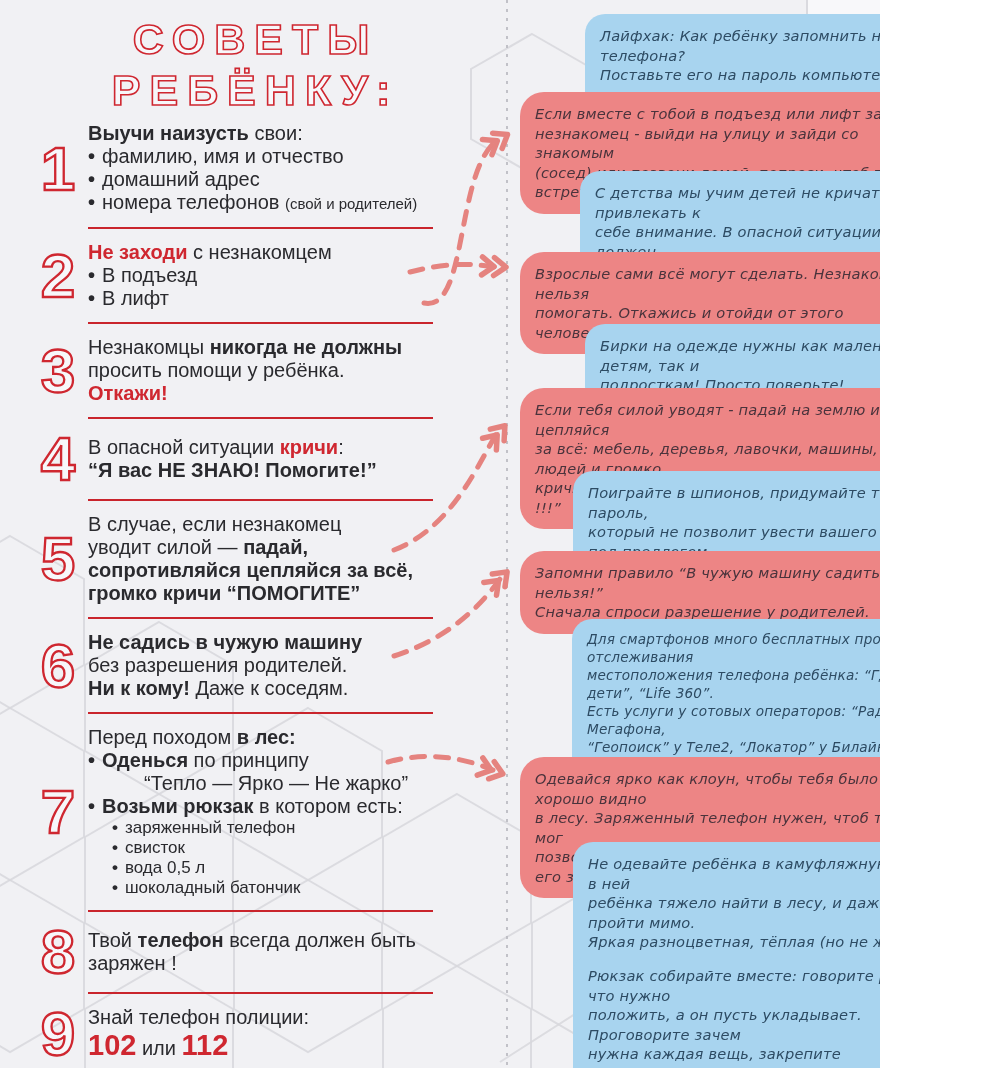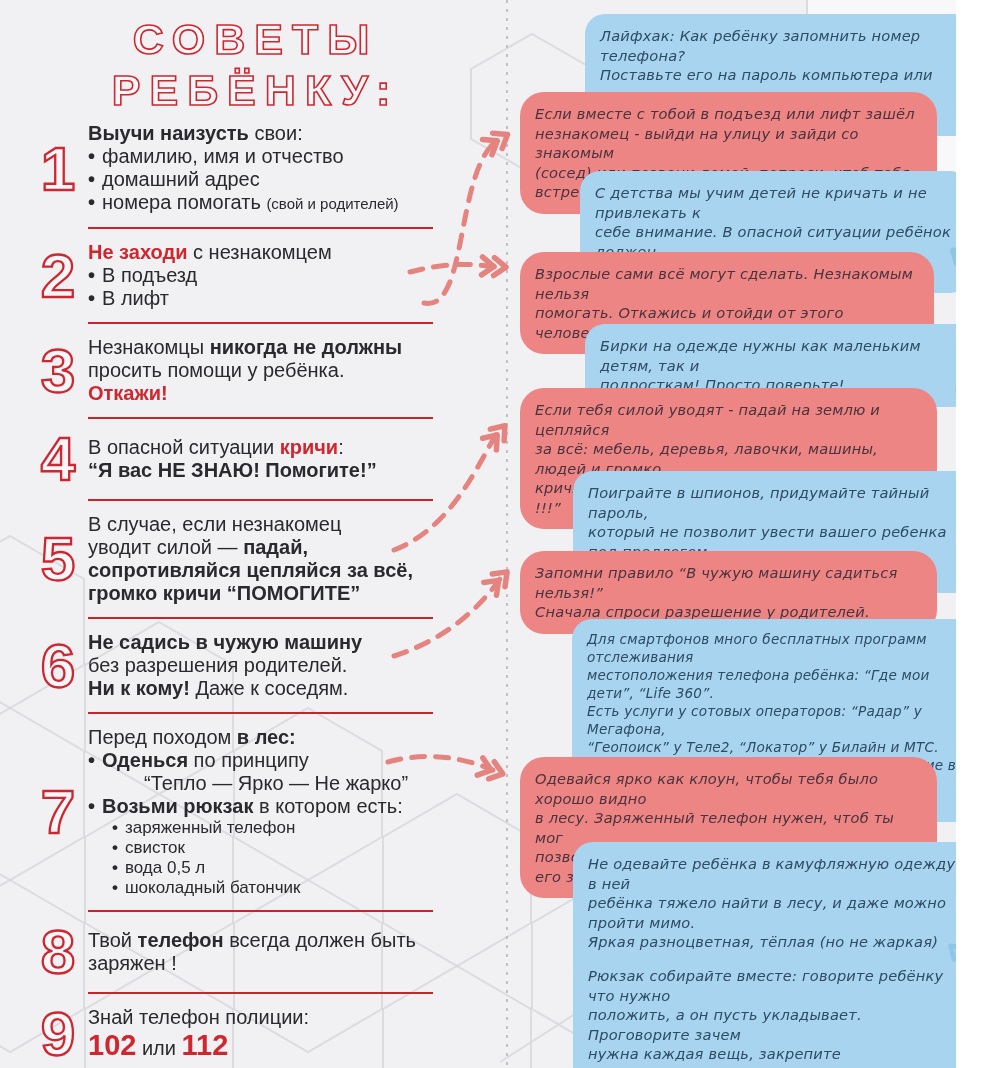--- a/index.html
+++ b/index.html
@@ -5,21 +5,21 @@
   :root{
     --red:#cf2730;
     --sep:#c9242c;
     --bubble-blue:#a8d4ef;
     --bubble-red:#ed8585;
     --blue-text:#2d4b63;
     --red-text:#4a333c;
   }
   html,body{margin:0;padding:0;background:#ffffff;}
   .canvas{
-    position:relative;width:956px;height:1068px;overflow:hidden;
+    position:relative;width:880px;height:1068px;overflow:hidden;
     background:#f1f1f4;
     font-family:"Liberation Sans",sans-serif;color:#2a2a2e;
   }
   svg.decor,svg.overlay{position:absolute;left:0;top:0;pointer-events:none;}
   svg.decor{z-index:0;}
   svg.overlay{z-index:5;}
   .divider{
     position:absolute;left:506px;top:0;bottom:0;width:2px;z-index:1;
     background:repeating-linear-gradient(to bottom,#b9b9c0 0 3px,transparent 3px 9px);
     opacity:.85;
@@ -95,21 +95,21 @@
       <span>СОВЕТЫ</span><br>
       <span>РЕБЁНКУ:</span>
     </h1>
     <div id="tips">
         <div class="tip">
           <div class="num">1</div>
           <div class="rows">
             <div class="row"><span class="s-b">Выучи наизусть </span><span class="s-n">свои:</span></div>
             <div class="row"><span class="blt">•</span><span class="s-n">фамилию, имя и отчество</span></div>
             <div class="row"><span class="blt">•</span><span class="s-n">домашний адрес</span></div>
-            <div class="row"><span class="blt">•</span><span class="s-n">номера помогать </span><span class="s-sm">(свой и родителей)</span></div>
+            <div class="row"><span class="blt">•</span><span class="s-n">номера телефонов </span><span class="s-sm">(свой и родителей)</span></div>
           </div>
         </div>
         <div class="sep"></div>
         <div class="tip">
           <div class="num">2</div>
           <div class="rows">
             <div class="row"><span class="s-rb">Не заходи</span><span class="s-n"> с незнакомцем</span></div>
             <div class="row"><span class="blt">•</span><span class="s-n">В подъезд</span></div>
             <div class="row"><span class="blt">•</span><span class="s-n">В лифт</span></div>
           </div>

